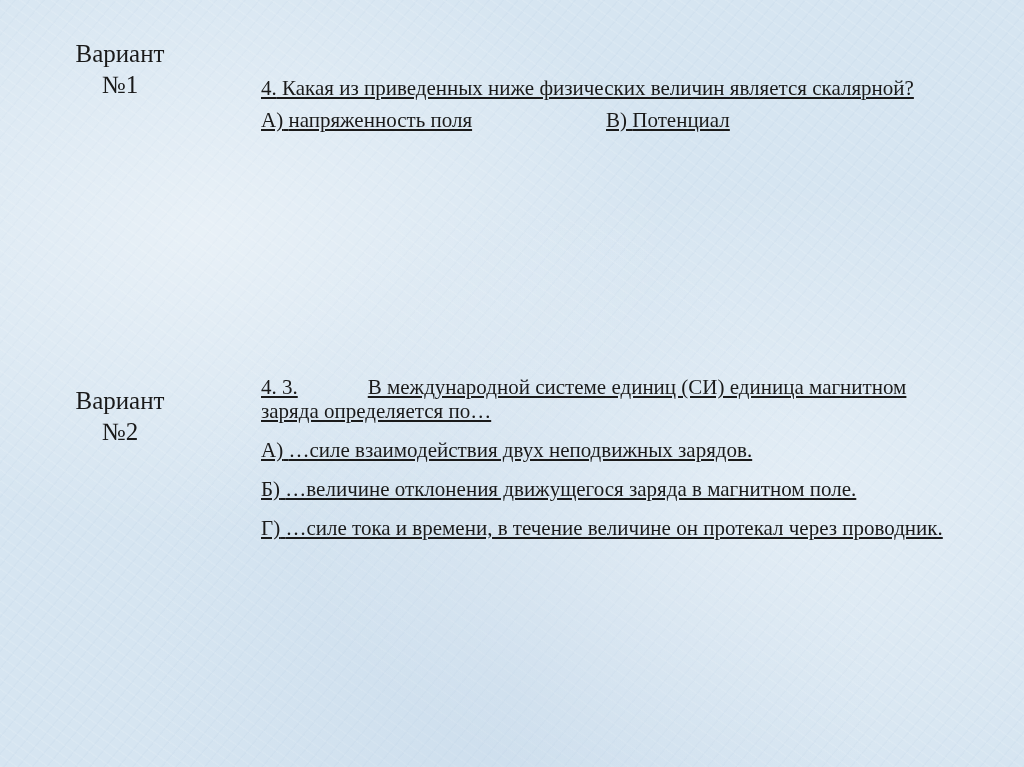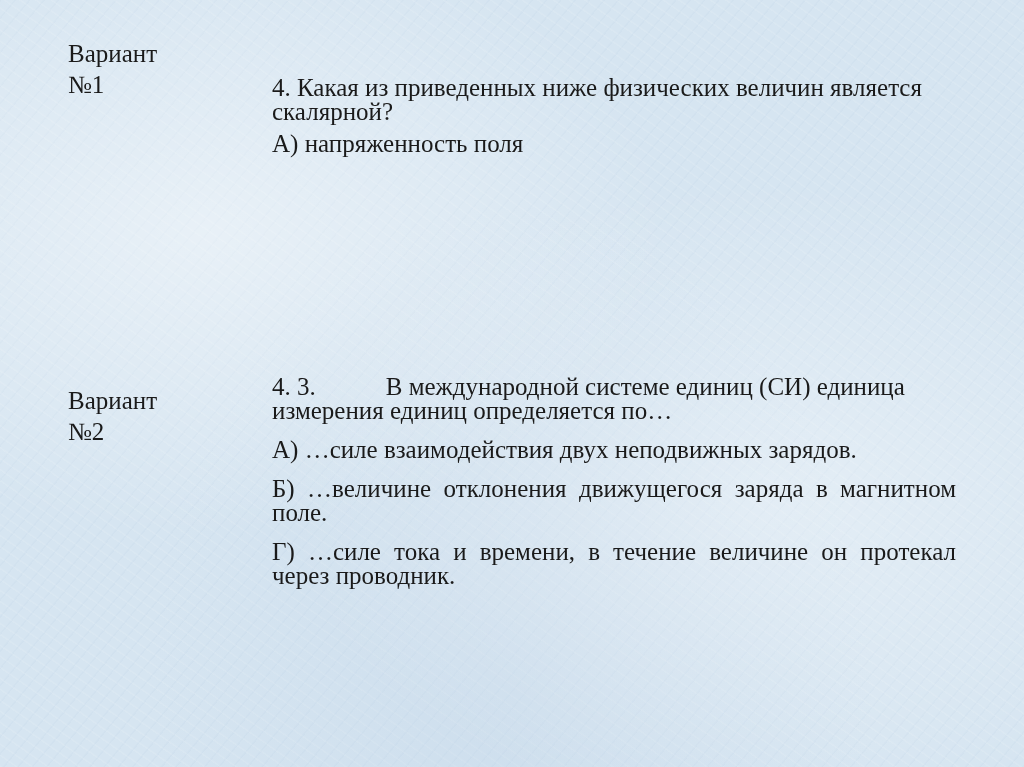--- a/index.html
+++ b/index.html
@@ -9,26 +9,26 @@
       background-image:
         radial-gradient(ellipse at 20% 30%, rgba(255,255,255,0.45) 0%, rgba(255,255,255,0) 40%),
         radial-gradient(ellipse at 75% 65%, rgba(255,255,255,0.35) 0%, rgba(255,255,255,0) 45%),
         radial-gradient(ellipse at 50% 90%, rgba(190,210,230,0.35) 0%, rgba(190,210,230,0) 50%),
         repeating-linear-gradient(35deg, rgba(255,255,255,0.10) 0px, rgba(255,255,255,0.10) 1px, rgba(255,255,255,0) 2px, rgba(255,255,255,0) 9px),
         repeating-linear-gradient(-50deg, rgba(170,195,220,0.10) 0px, rgba(170,195,220,0.10) 1px, rgba(170,195,220,0) 2px, rgba(170,195,220,0) 11px);
       font-family: "Liberation Serif", "DejaVu Serif", serif;
       color: #1a1a1a;
     }
     .variant-label {
-      position: absolute; left: 68px; width: 120px; text-align: left;
+      position: absolute; left: 60px; width: 120px; text-align: center;
       font-size: 25px; line-height: 31px;
     }
     .question {
-      position: absolute; left: 272px; width: 684px;
-      font-size: 25px; line-height: 24px;
+      position: absolute; left: 261px; width: 684px;
+      font-size: 21px; line-height: 24px; text-decoration: underline;
     }
     .q-text { margin: 0 0 8px 0; }
     .opts-grid { display: grid; grid-template-columns: 345px auto; row-gap: 10px; }
     .opt { margin: 15px 0 10px 0; text-align: justify; }
     .opt-j { text-align: justify; text-align-last: left; }
     .tab { display: inline-block; width: 70px; }
   </style>
 </head>
 <body>
 
@@ -40,31 +40,35 @@
 <div class="question" style="top:76px;">
   <p class="q-text">
     <span>4.</span>
     <span>Какая из приведенных ниже физических величин является скалярной?</span>
   </p>
   <div class="opts-grid">
     <div>
       <span>А)</span>
       <span>напряженность поля</span>
     </div>
+    <div>
+      <span>В)</span>
+      <span>Потенциал</span>
+    </div>
   </div>
 </div>
 
 <div class="variant-label" style="top:385px;">
   <div>Вариант</div>
   <div>№2</div>
 </div>
 
 <div class="question" style="top:375px;">
   <p class="q-text">
-    <span>4. 3.</span><span class="tab"></span><span>В международной системе единиц (СИ) единица измерения единиц определяется по…</span>
+    <span>4. 3.</span><span class="tab"></span><span>В международной системе единиц (СИ) единица магнитном заряда определяется по…</span>
   </p>
   <p class="opt opt-j">
     <span>А)</span>
     <span>…силе взаимодействия двух неподвижных зарядов.</span>
   </p>
   <p class="opt opt-j">
     <span>Б)</span>
     <span>…величине отклонения движущегося заряда в магнитном поле.</span>
   </p>
   <p class="opt opt-j">

